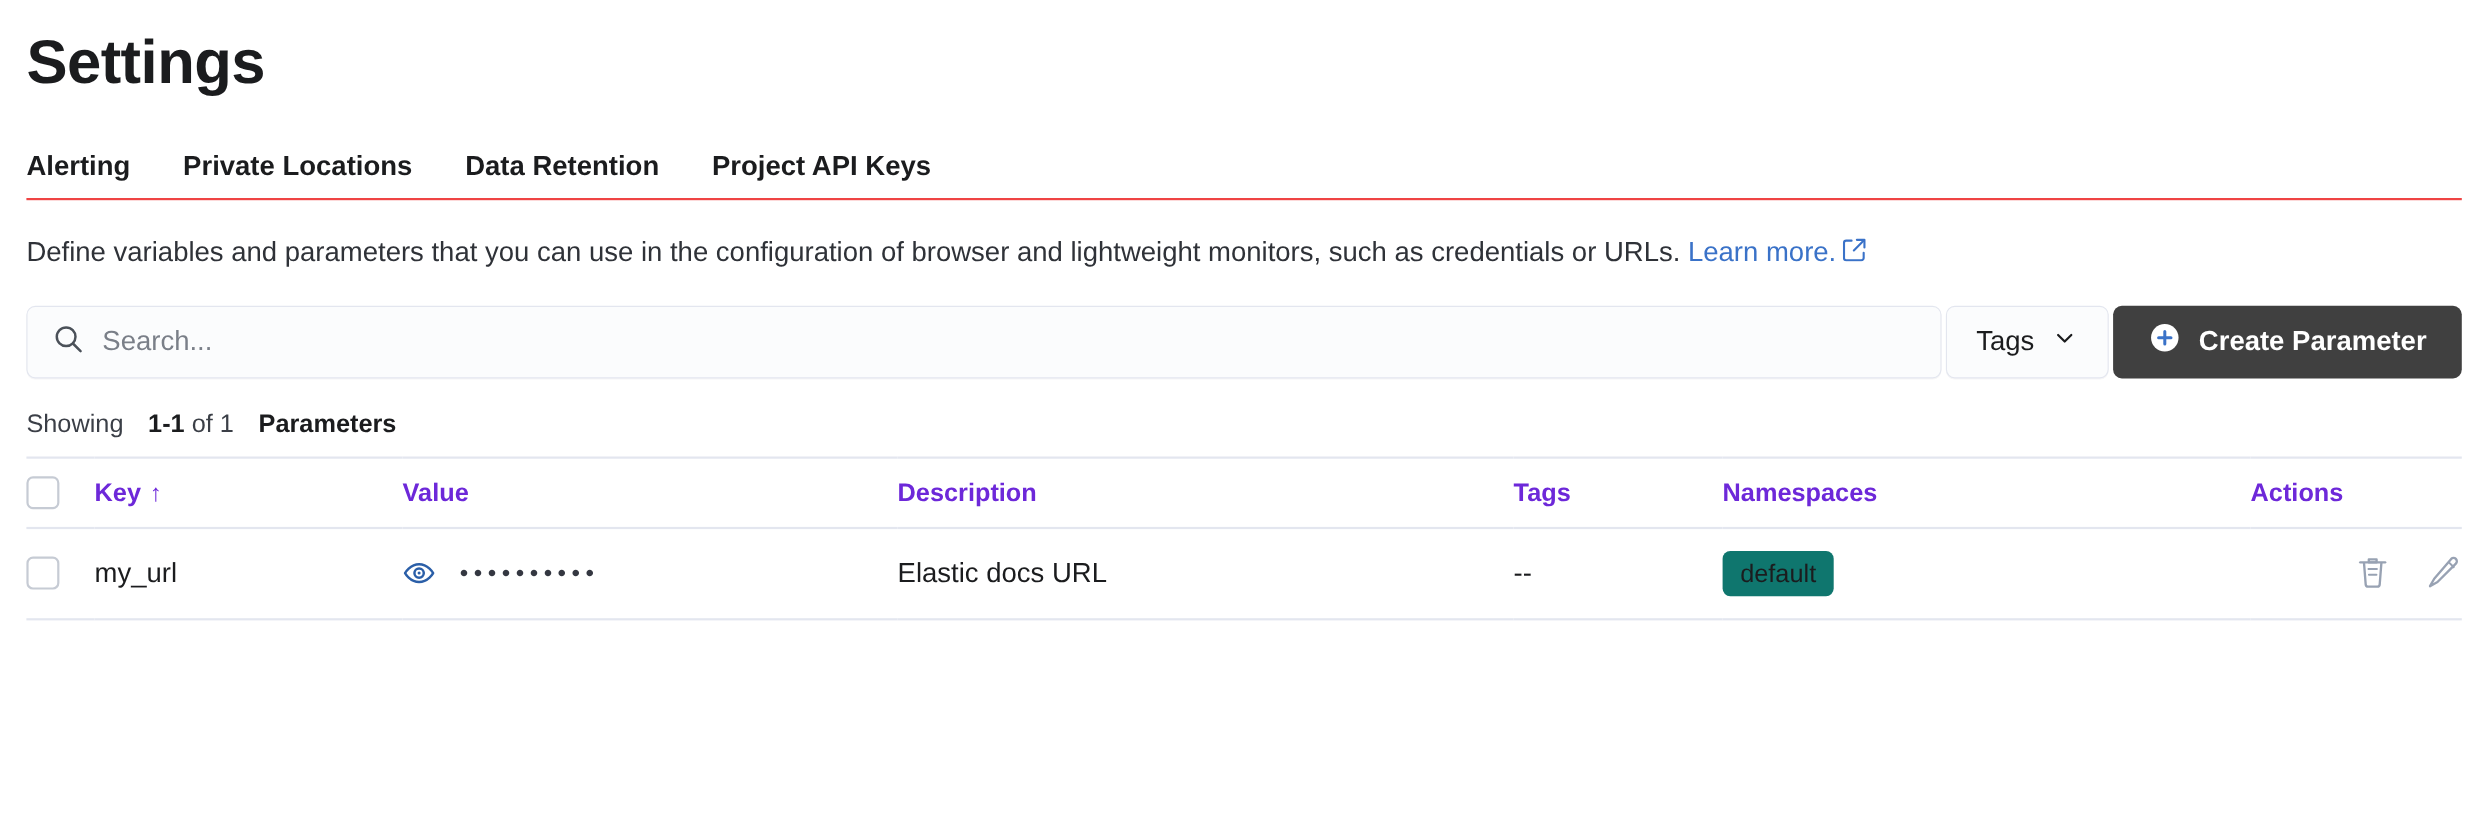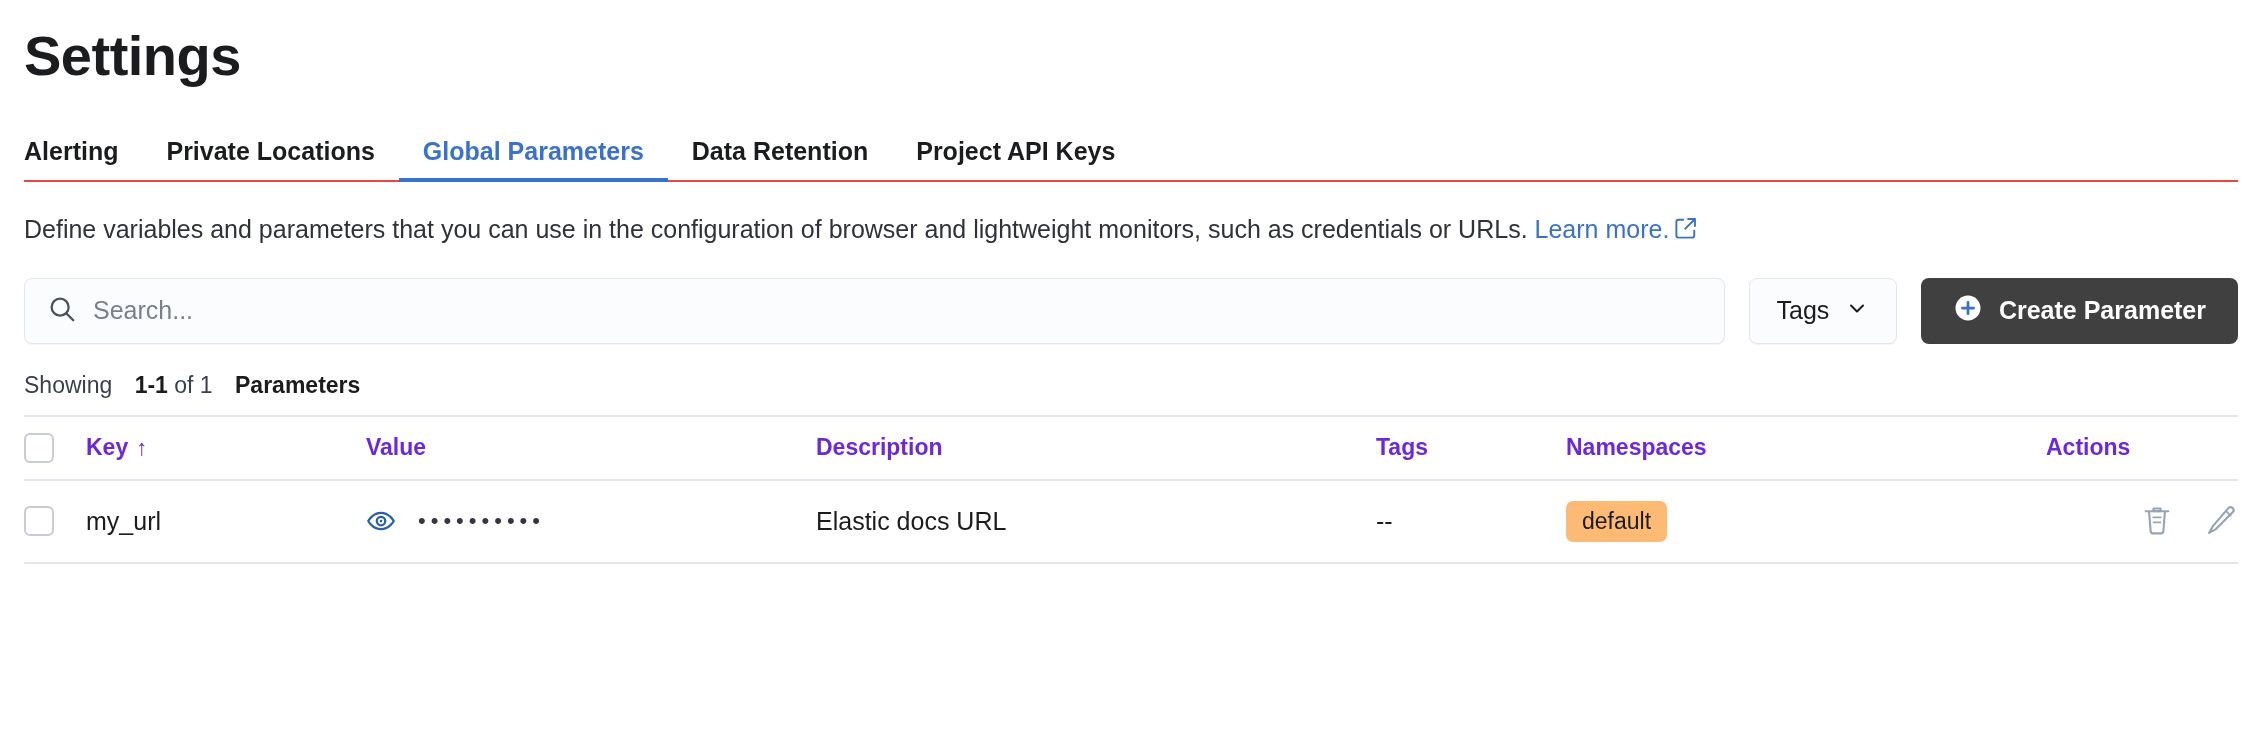--- a/index.html
+++ b/index.html
@@ -79,21 +79,21 @@
   .ext-icon {
     display: inline-block;
     vertical-align: -1px;
     margin-left: 6px;
   }
 
   
   .controls {
     display: flex;
     align-items: stretch;
-    gap: 24px;
+    gap: 4px;
     margin-top: 30px;
     height: 66px;
   }
   .search-box {
     flex: 1;
     display: flex;
     align-items: center;
     gap: 16px;
     background: #fbfcfd;
     border: 1px solid #e3e6ef;
@@ -213,21 +213,21 @@
   }
   .masked {
     letter-spacing: 5px;
     color: #343741;
     font-size: 22px;
     line-height: 1;
   }
 
   .badge {
     display: inline-block;
-    background: #fdba74;
+    background: #0f766e;
     color: #1b1c1e;
     border-radius: 7px;
     padding: 7px 16px;
     font-size: 23px;
     font-weight: 400;
   }
 
   .actions-cell {
     display: flex;
     align-items: center;
@@ -248,21 +248,20 @@
 </head>
 <body>
 
 <div class="page">
 
   <h1 class="page-title">Settings</h1>
 
   <nav class="tabs">
     <button class="tab">Alerting</button>
     <button class="tab">Private Locations</button>
-    <button class="tab active">Global Parameters</button>
     <button class="tab">Data Retention</button>
     <button class="tab">Project API Keys</button>
   </nav>
 
   <p class="description">
     <span>Define variables and parameters that you can use in the configuration of browser and lightweight monitors, such as credentials or URLs.</span>
     <a class="link" href="#"><span>Learn more.</span><span class="ext-icon"><svg width="22" height="22" viewBox="0 0 16 16" fill="none">
             <path d="M6 2H2.5A1.5 1.5 0 0 0 1 3.5v10A1.5 1.5 0 0 0 2.5 15h10a1.5 1.5 0 0 0 1.5-1.5V10" stroke="#3a72c8" stroke-width="1.4" stroke-linecap="round"></path>
             <path d="M9.5 1.5H14.5V6.5" stroke="#3a72c8" stroke-width="1.4" stroke-linecap="round" stroke-linejoin="round"></path>
             <path d="M14.2 1.8L7.5 8.5" stroke="#3a72c8" stroke-width="1.4" stroke-linecap="round"></path>

